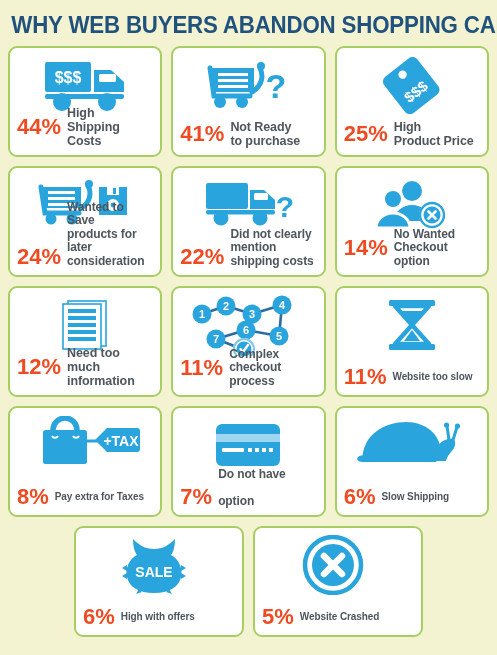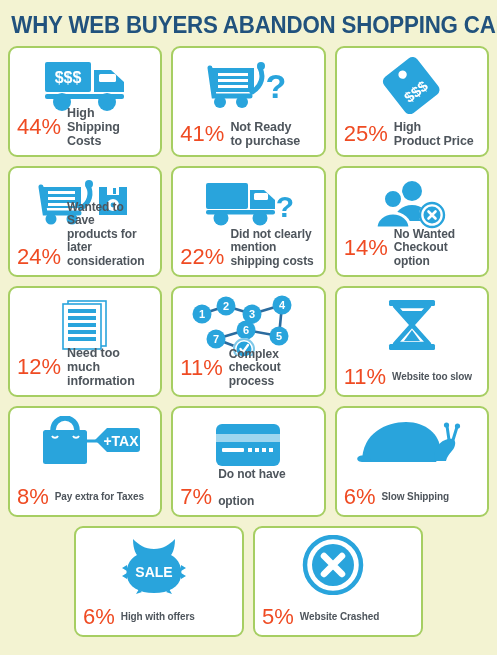--- a/index.html
+++ b/index.html
@@ -58,21 +58,21 @@
     position: absolute;
     left: 7px; right: 6px;
     bottom: 7px;
     display: flex;
     align-items: center;
     gap: 6px;
   }
   .caption.align-bottom { align-items: flex-end; }
   .pct {
     color: #ef4b23;
-    font-weight: normal;
+    font-weight: bold;
     font-size: 22px;
     line-height: 1;
     white-space: nowrap;
     flex: 0 0 auto;
   }
   .lbl {
     color: #4e555c;
     font-weight: bold;
     font-size: 12.5px;
     line-height: 1.12;

